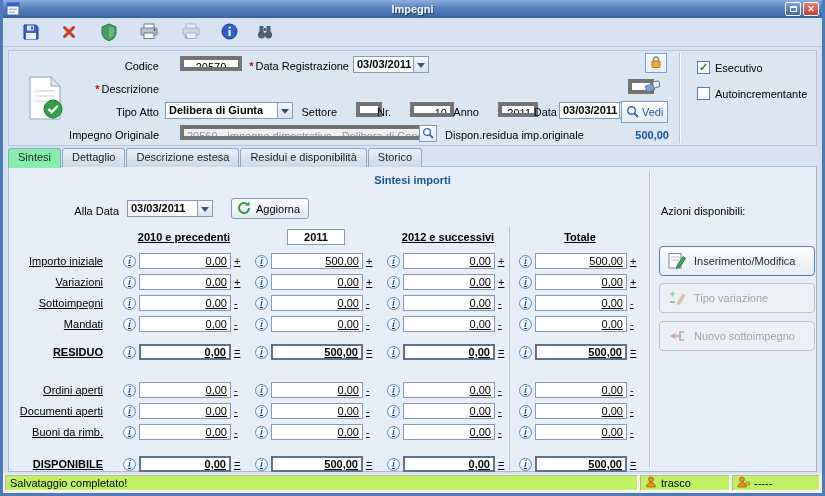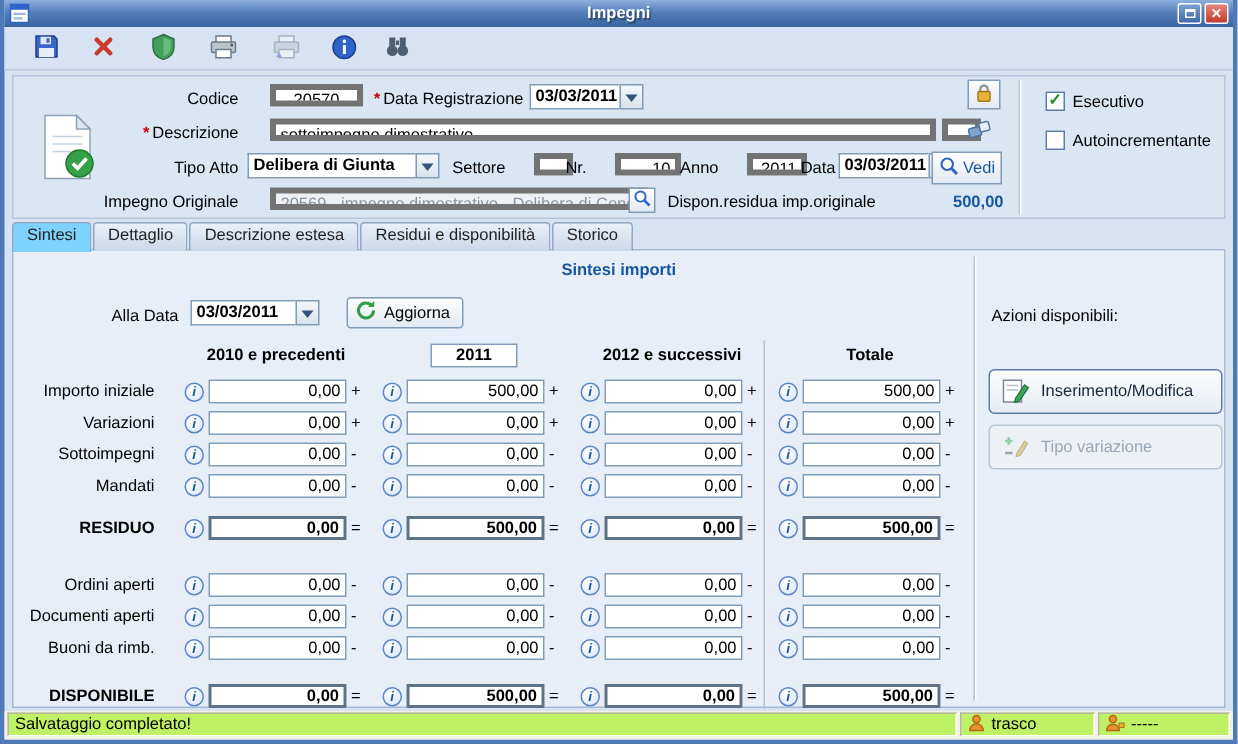--- a/index.html
+++ b/index.html
@@ -77,37 +77,37 @@
     display:flex; align-items:center; justify-content:center;
     font-size:11px; font-weight:bold; color:#1f8a2e; line-height:1;
   }
   
   .tabs { position:absolute; left:5px; top:148px; height:19px; display:flex; gap:1px; z-index:3; }
   .tab {
     height:19px; padding:2px 9px 0 9px; background:linear-gradient(#e9f0f8,#cbd8e8);
     border:1px solid #8fa8c4; border-bottom:none; border-radius:3px 3px 0 0;
     color:#222; white-space:nowrap;
   }
-  .tab.active { background:#7dd3fc; height:20px; margin-bottom:-1px; font-weight:normal; }
+  .tab.active { background:#86efac; height:20px; margin-bottom:-1px; font-weight:normal; }
   
   .content {
     position:absolute; left:5px; right:5px; top:166px; bottom:21px;
     border:1px solid #a5bad2; background:#e7eef7;
   }
   .ctitle { position:absolute; top:7px; left:0; right:0; text-align:center; color:#17569e; font-weight:bold; }
   .colsep { position:absolute; left:500px; top:60px; height:246px; border-left:1px solid #b3c2d4; }
   .actsep { position:absolute; left:640px; top:4px; bottom:4px; border-left:1px solid #b3c2d4; border-right:1px solid #fff; }
   .aggiorna {
     position:absolute; left:222px; top:31px; height:21px; padding:0 8px 0 5px;
     border:1px solid #7f9db9; border-radius:3px; background:linear-gradient(#fdfdfd,#e3eaf3);
     display:flex; align-items:center; gap:5px; font-size:11px;
   }
   
   .sintab { position:absolute; left:6px; top:62px; width:630px; }
-  .headrow, .trow { display:grid; grid-template-columns:96px 132px 132px 132px 132px; align-items:center; }
+  .headrow, .trow { display:grid; grid-template-columns:96px 132px 132px 132px 132px; align-items:center;text-decoration:underline; }
   .headrow { margin-bottom:8px; }
   .hcell { text-align:center; font-weight:bold; padding-left:14px; }
   .yearbox { display:inline-block; border:1px solid #7f9db9; background:#fff; padding:1px 16px; }
   .trow + .trow { margin-top:5px; }
   .trow.gap-sm { margin-top:12px; }
   .trow.gap-lg { margin-top:22px; }
   .trow.gap-md { margin-top:16px; }
   .rlabel { text-align:right; padding-right:8px; white-space:nowrap; }
   .cell { display:flex; align-items:center; gap:3px; padding-left:12px; }
   .ii {
@@ -259,21 +259,20 @@
       <span><svg width="12" height="14" viewBox="0 0 12 14">
             <path d="M3.5 6 V4.5 a2.5 2.5 0 0 1 5 0 V6" fill="none" stroke="#8a8f96" stroke-width="1.5"></path>
             <rect x="2" y="6" width="8" height="6.5" rx="1" fill="#e9b33a" stroke="#a5791c"></rect>
           </svg></span>
     </span>
 
     <span class="flab" style="left:60px;top:31px;width:90px">
         <span class="req">*</span>
         <span>Descrizione</span>
       </span>
-    <div class="inp" style="left:156px;top:28px;width:444px">sottoimpegno dimostrativo</div>
     <div class="inp" style="left:604px;top:28px;width:26px"></div>
     <span style="position:absolute;left:636px;top:29px"><svg width="16" height="13" viewBox="0 0 16 13">
           <rect x="1" y="5" width="8" height="6" rx="1" transform="rotate(-14 5 8)" fill="#7fa3d0" stroke="#51749f"></rect>
           <rect x="8" y="1.5" width="6.5" height="6" rx="1" transform="rotate(-14 11 4.5)" fill="#e8eef6" stroke="#51749f"></rect>
         </svg></span>
 
     <span class="flab" style="left:60px;top:54px;width:90px">
         <span>Tipo Atto</span>
       </span>
     <div class="combo" style="left:156px;top:51px;width:128px">
@@ -598,20 +597,29 @@
     <button class="abtn ab1 disabled">
       <span class="aicon">
           <svg width="20" height="18" viewBox="0 0 20 18">
             <path d="M3 5 h5 M5.5 2.5 v5" stroke="#2f9e44" stroke-width="1.7"></path>
             <path d="M3 13 h5" stroke="#444" stroke-width="1.7"></path>
             <path d="M11 13 L16 5 l2.2 1.6 L13.2 14.6 l-2.8 .8z" fill="#c9a227" stroke="#8a6d1a" stroke-width=".7"></path>
           </svg>
         </span>
       <span>Tipo variazione</span>
     </button>
+    <button class="abtn ab2 disabled">
+      <span class="aicon">
+          <svg width="20" height="16" viewBox="0 0 20 16">
+            <path d="M9 8 h4 M13 8 V4 h4 M13 8 v4 h4" fill="none" stroke="#4d5f73" stroke-width="1.6"></path>
+            <path d="M8.5 5 L3 8 l5.5 3z" fill="#b83a2e"></path>
+          </svg>
+        </span>
+      <span>Nuovo sottoimpegno</span>
+    </button>
   </div>
 
   <div class="statusbar">
     <span class="seg msg">Salvataggio completato!</span>
     <span class="seg user">
       <span><svg width="12" height="12">
             <circle cx="6" cy="3.4" r="2.4" fill="#e8922a" stroke="#b5671a"></circle>
             <path d="M1.5 11 a4.5 4.5 0 0 1 9 0 z" fill="#e8922a" stroke="#b5671a"></path>
           </svg></span>
       <span>trasco</span>

